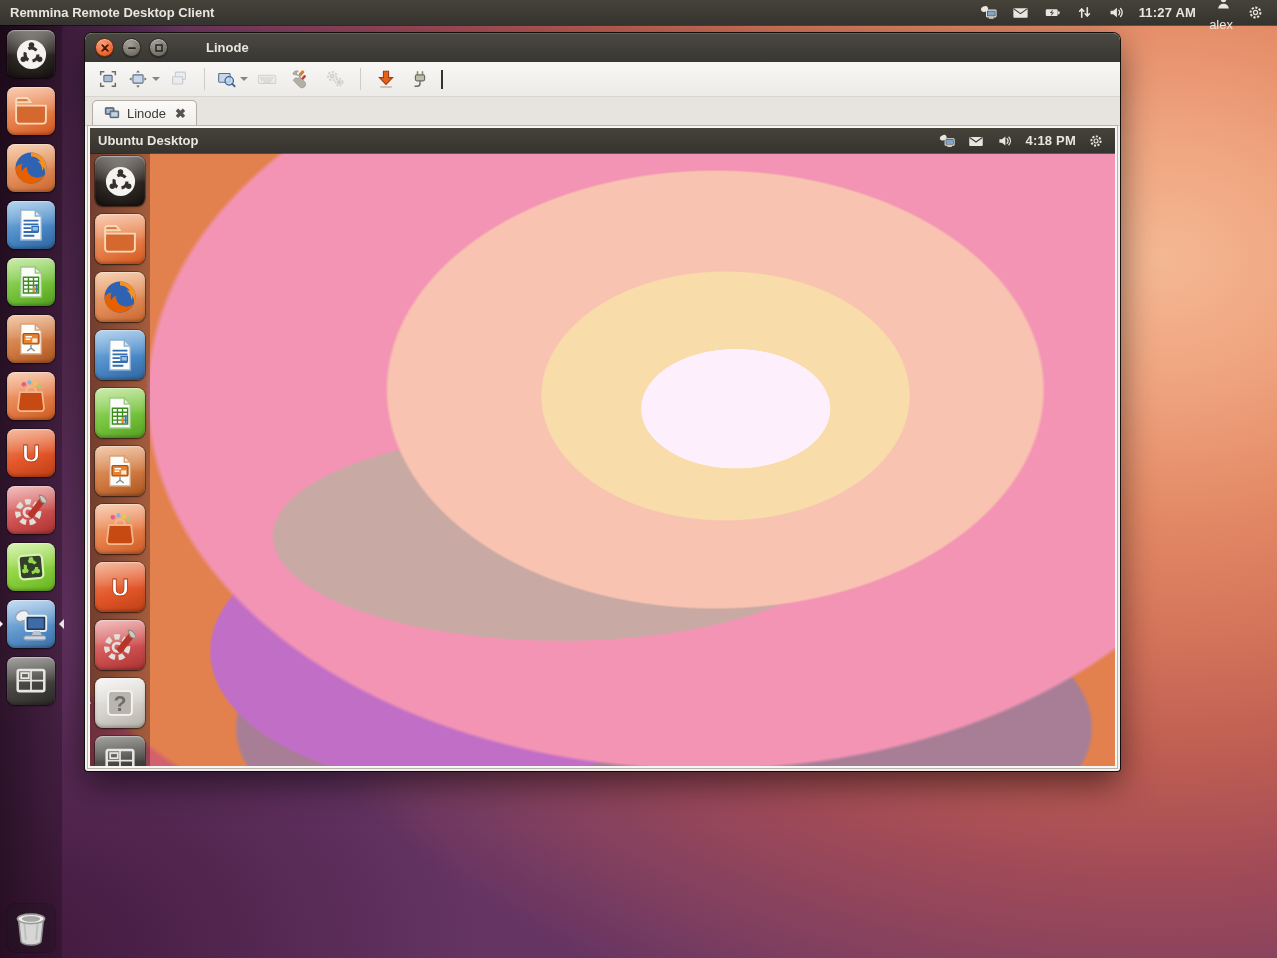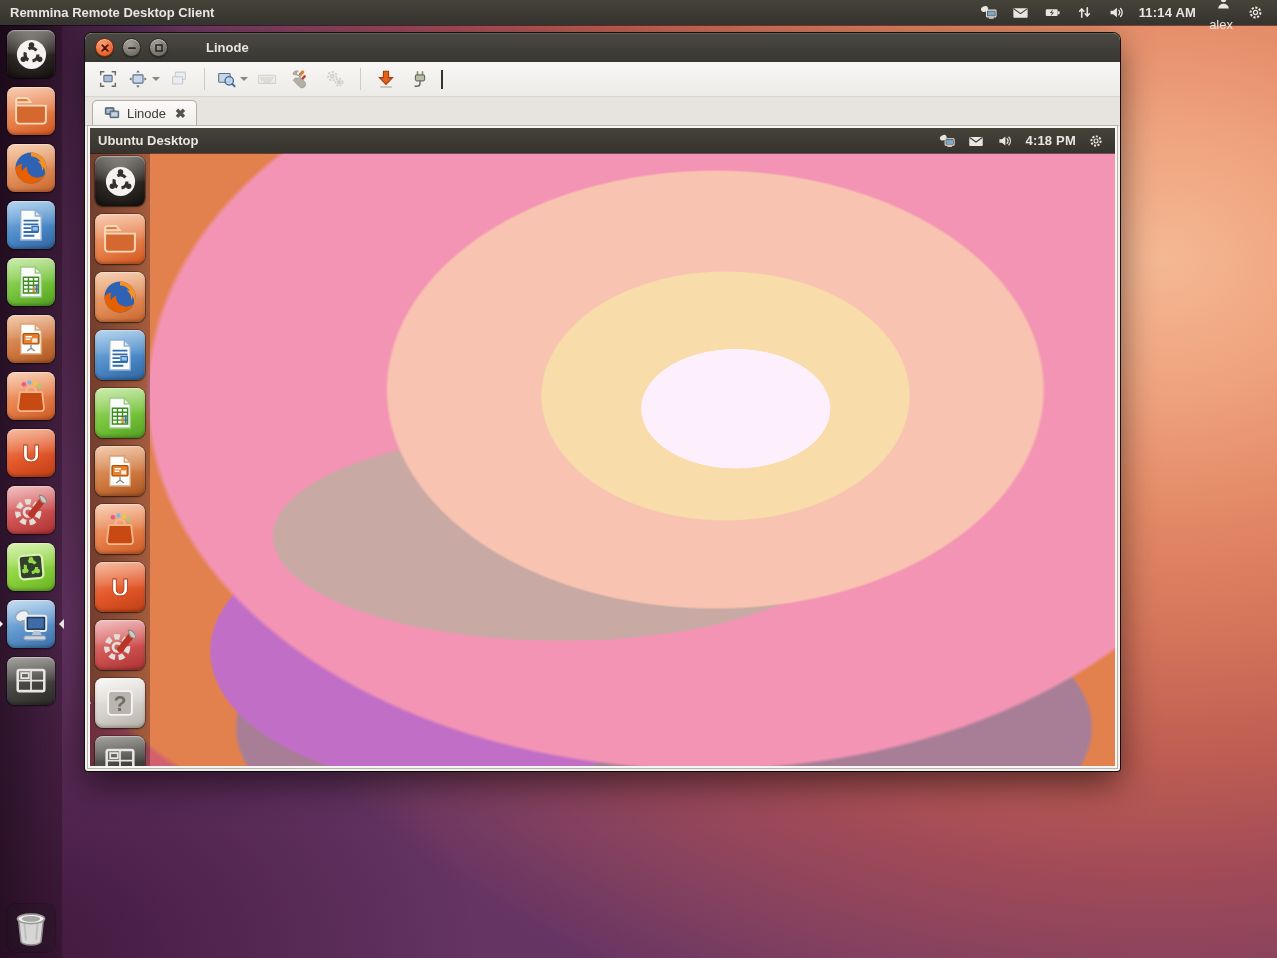--- a/index.html
+++ b/index.html
@@ -363,21 +363,21 @@
               <use href="#t-sync"></use>
             </svg>
           </span>
 
           <span class="tray-ic k-t-volume">
             <svg>
               <use href="#t-volume"></use>
             </svg>
           </span>
         </span>
-      <span class="clock">11:14 AM</span>
+      <span class="clock">11:27 AM</span>
       <span class="usr">
         <span class="tray-ic">
             <svg>
               <use href="#t-user"></use>
             </svg>
           </span>
         <span class="uname">alex</span>
       </span>
       <span class="tray-ic">
           <svg>

